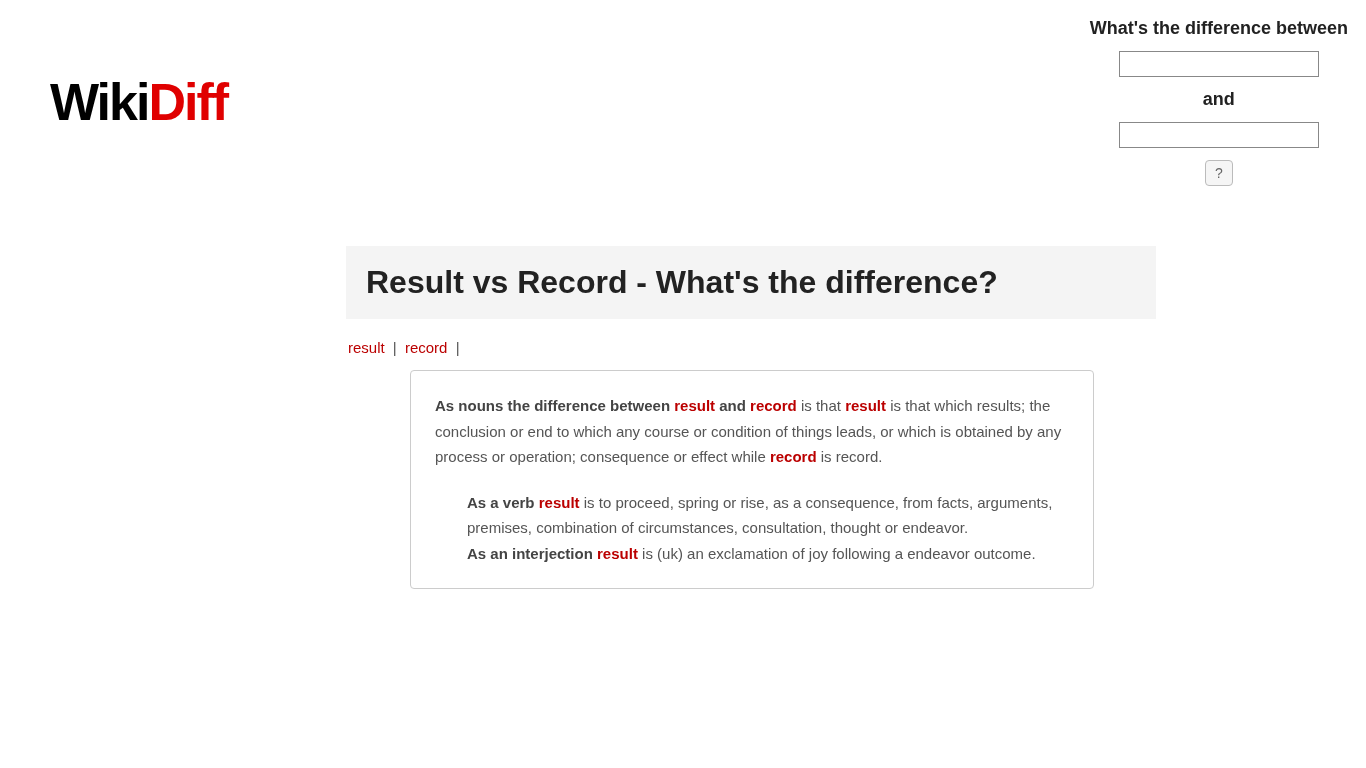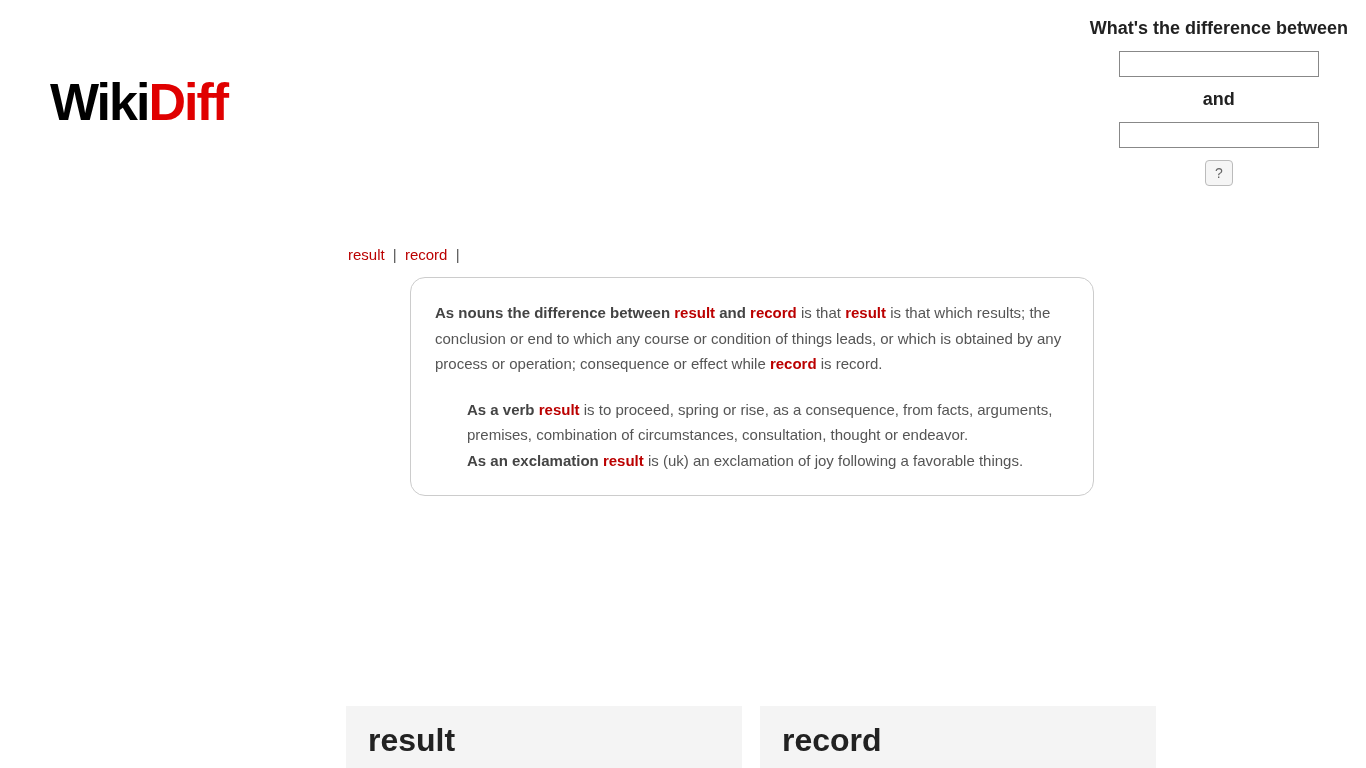--- a/index.html
+++ b/index.html
@@ -68,21 +68,21 @@
     color: #222;
   }
   .crumbs {
     margin: 20px 0 14px 2px;
     font-size: 15px;
   }
   .crumbs a { color: #b00; text-decoration: none; }
   .crumbs .bar { color: #555; margin: 0 4px; }
   .summary-box {
     border: 1px solid #ccc;
-    border-radius: 15px;
+    border-radius: 4px;
     padding: 22px 24px;
     margin: 0 0 0 64px;
     width: 684px;
     font-size: 15px;
     line-height: 1.7;
     color: #555;
   }
   .summary-box p { margin: 0 0 20px 0; }
   .summary-box p:last-child { margin-bottom: 0; margin-left: 32px; }
   .summary-box .bold { font-weight: bold; color: #444; }
@@ -114,35 +114,38 @@
   <div class="searchbar">
     <span>What's the difference between</span>
     <input type="text" value="" style="">
     <span>and</span>
     <input type="text" value="" style="">
     <button class="help-btn">?</button>
   </div>
 </div>
 
 <div class="main">
+  <div class="title-bar">
+    <h1>Result vs Record - What's the difference?</h1>
+  </div>
 
   <div class="crumbs">
     <a href="#">result</a>
     <span class="bar">|</span>
     <a href="#">record</a>
     <span class="bar">|</span>
   </div>
 
   <div class="summary-box">
     <p>
       <span class="bold">As nouns the difference between </span><span class="term">result</span><span class="bold"> and </span><span class="term">record</span><span> is that </span><span class="term">result</span><span> is that which results; the conclusion or end to which any course or condition of things leads, or which is obtained by any process or operation; consequence or effect while </span><span class="term">record</span><span> is record.</span>
     </p>
     <p>
       <span class="bold">As a verb </span><span class="term">result</span><span> is to proceed, spring or rise, as a consequence, from facts, arguments, premises, combination of circumstances, consultation, thought or endeavor.</span><br>
-      <span class="bold">As an exclamation </span><span class="term">result</span><span> is (uk) an exclamation of joy following a favorable things.</span>
+      <span class="bold">As an interjection </span><span class="term">result</span><span> is (uk) an exclamation of joy following a endeavor outcome.</span>
     </p>
   </div>
 
   <div class="cols">
     <div class="col">
       <h2>result</h2>
     </div>
     <div class="col">
       <h2>record</h2>
     </div>

